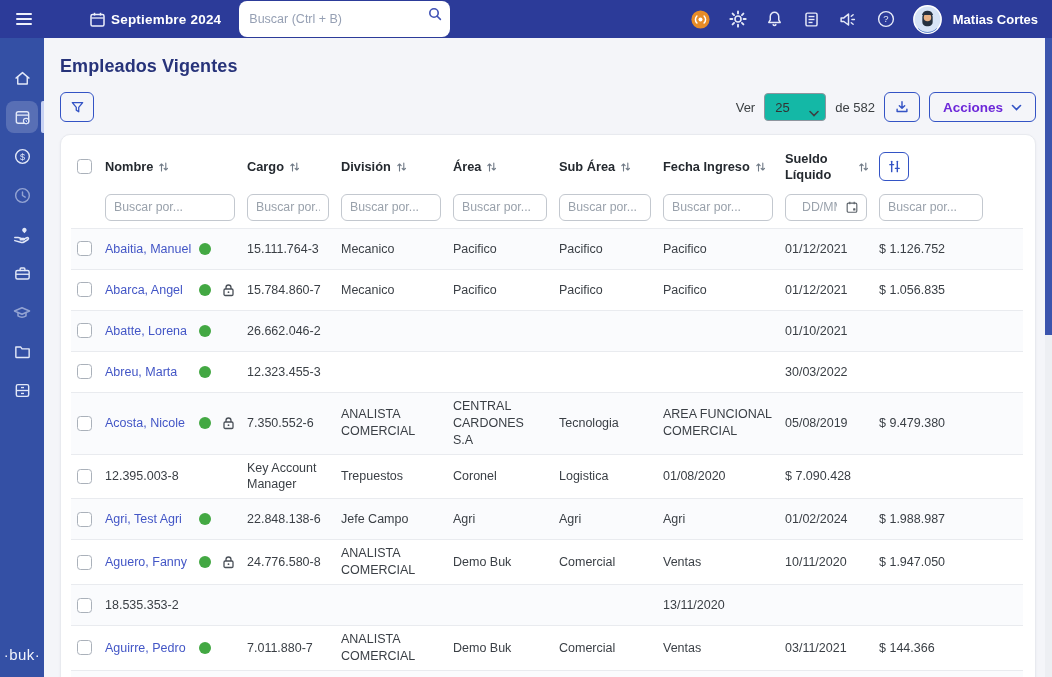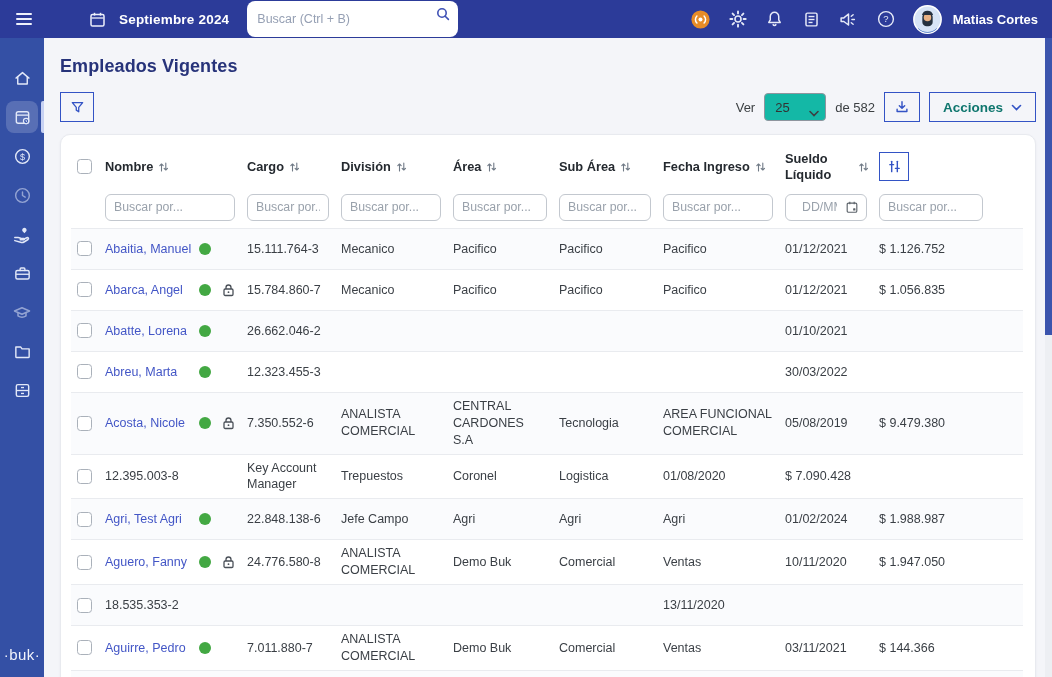--- a/index.html
+++ b/index.html
@@ -4,21 +4,21 @@
 <style>
   *{margin:0;padding:0;box-sizing:border-box}
   html,body{width:1052px;height:677px;overflow:hidden;background:#f4f5f9;
     font-family:"Liberation Sans",sans-serif;-webkit-font-smoothing:antialiased}
 
   
   .topbar{position:absolute;top:0;left:0;width:1052px;height:38px;background:#2c3b99;
     display:flex;align-items:center;z-index:6}
   .burger{margin-left:16px;display:flex;flex-direction:column;gap:3px;cursor:pointer}
   .burger span{display:block;width:16px;height:2px;background:#eef1fb;border-radius:1px}
-  .cal-group{margin-left:55px;display:flex;align-items:center;gap:12px}
+  .cal-group{margin-left:55px;display:flex;align-items:center;gap:4px}
   .period{color:#fff;font-size:13.5px;font-weight:700;letter-spacing:.2px}
   .searchbox{position:relative;margin-left:18px}
   .searchbox input{width:211px;height:36px;border:none;border-radius:8px;background:#fff;
     padding:0 30px 0 10px;font-size:12.5px;color:#333;outline:none;font-family:inherit}
   .searchbox input::placeholder{color:#96a0b4}
   .searchbox .s-icon{position:absolute;right:7px;top:5px}
   .top-right{margin-left:auto;display:flex;align-items:center;gap:17px;margin-right:14px}
   .tb-icon{width:20px;height:20px;display:flex;align-items:center;justify-content:center;cursor:pointer}
   .username{color:#fff;font-size:13px;font-weight:600;margin-left:-6px;white-space:nowrap}
 
@@ -34,21 +34,21 @@
     background:#c8d2f3;border-radius:2px 0 0 2px}
   .sb-item.dim{opacity:.55}
   .buk-logo{position:absolute;bottom:14px;left:0;width:44px;text-align:center;color:#f2f4fc;
     font-size:15px;letter-spacing:.5px}
 
   
   .main{position:absolute;left:44px;top:38px;right:0;bottom:0;padding:18px 16px 0 16px;overflow:hidden}
   .page-title{font-size:18px;font-weight:700;color:#27337a;letter-spacing:.1px}
   .toolbar{margin-top:15px;display:flex;align-items:center}
   .btn-outline{display:flex;align-items:center;justify-content:center;gap:8px;background:transparent;
-    border:1.4px solid #3353c5;border-radius:0;color:#0f766e;cursor:pointer;font-family:inherit}
+    border:1.4px solid #3353c5;border-radius:6px;color:#6d28d9;cursor:pointer;font-family:inherit}
   .filter-btn{width:34px;height:30px}
   .tb-right{margin-left:auto;display:flex;align-items:center;gap:9px}
   .ver-label,.total-label{font-size:13px;color:#3c4043}
   .selwrap{position:relative}
   .selwrap select{appearance:none;-webkit-appearance:none;width:62px;height:28px;background:#14b8a6;
     border:1px solid #8e959e;border-radius:4px;font-size:13px;color:#333;padding:0 22px 0 10px;
     font-family:inherit;cursor:pointer;outline:none}
   .selwrap .chev{position:absolute;right:7px;top:10px;pointer-events:none}
   .dl-btn{width:36px;height:30px;background:#fff0}
   .acciones-btn{height:30px;padding:0 13px;font-size:13.5px;font-weight:600;background:transparent}

